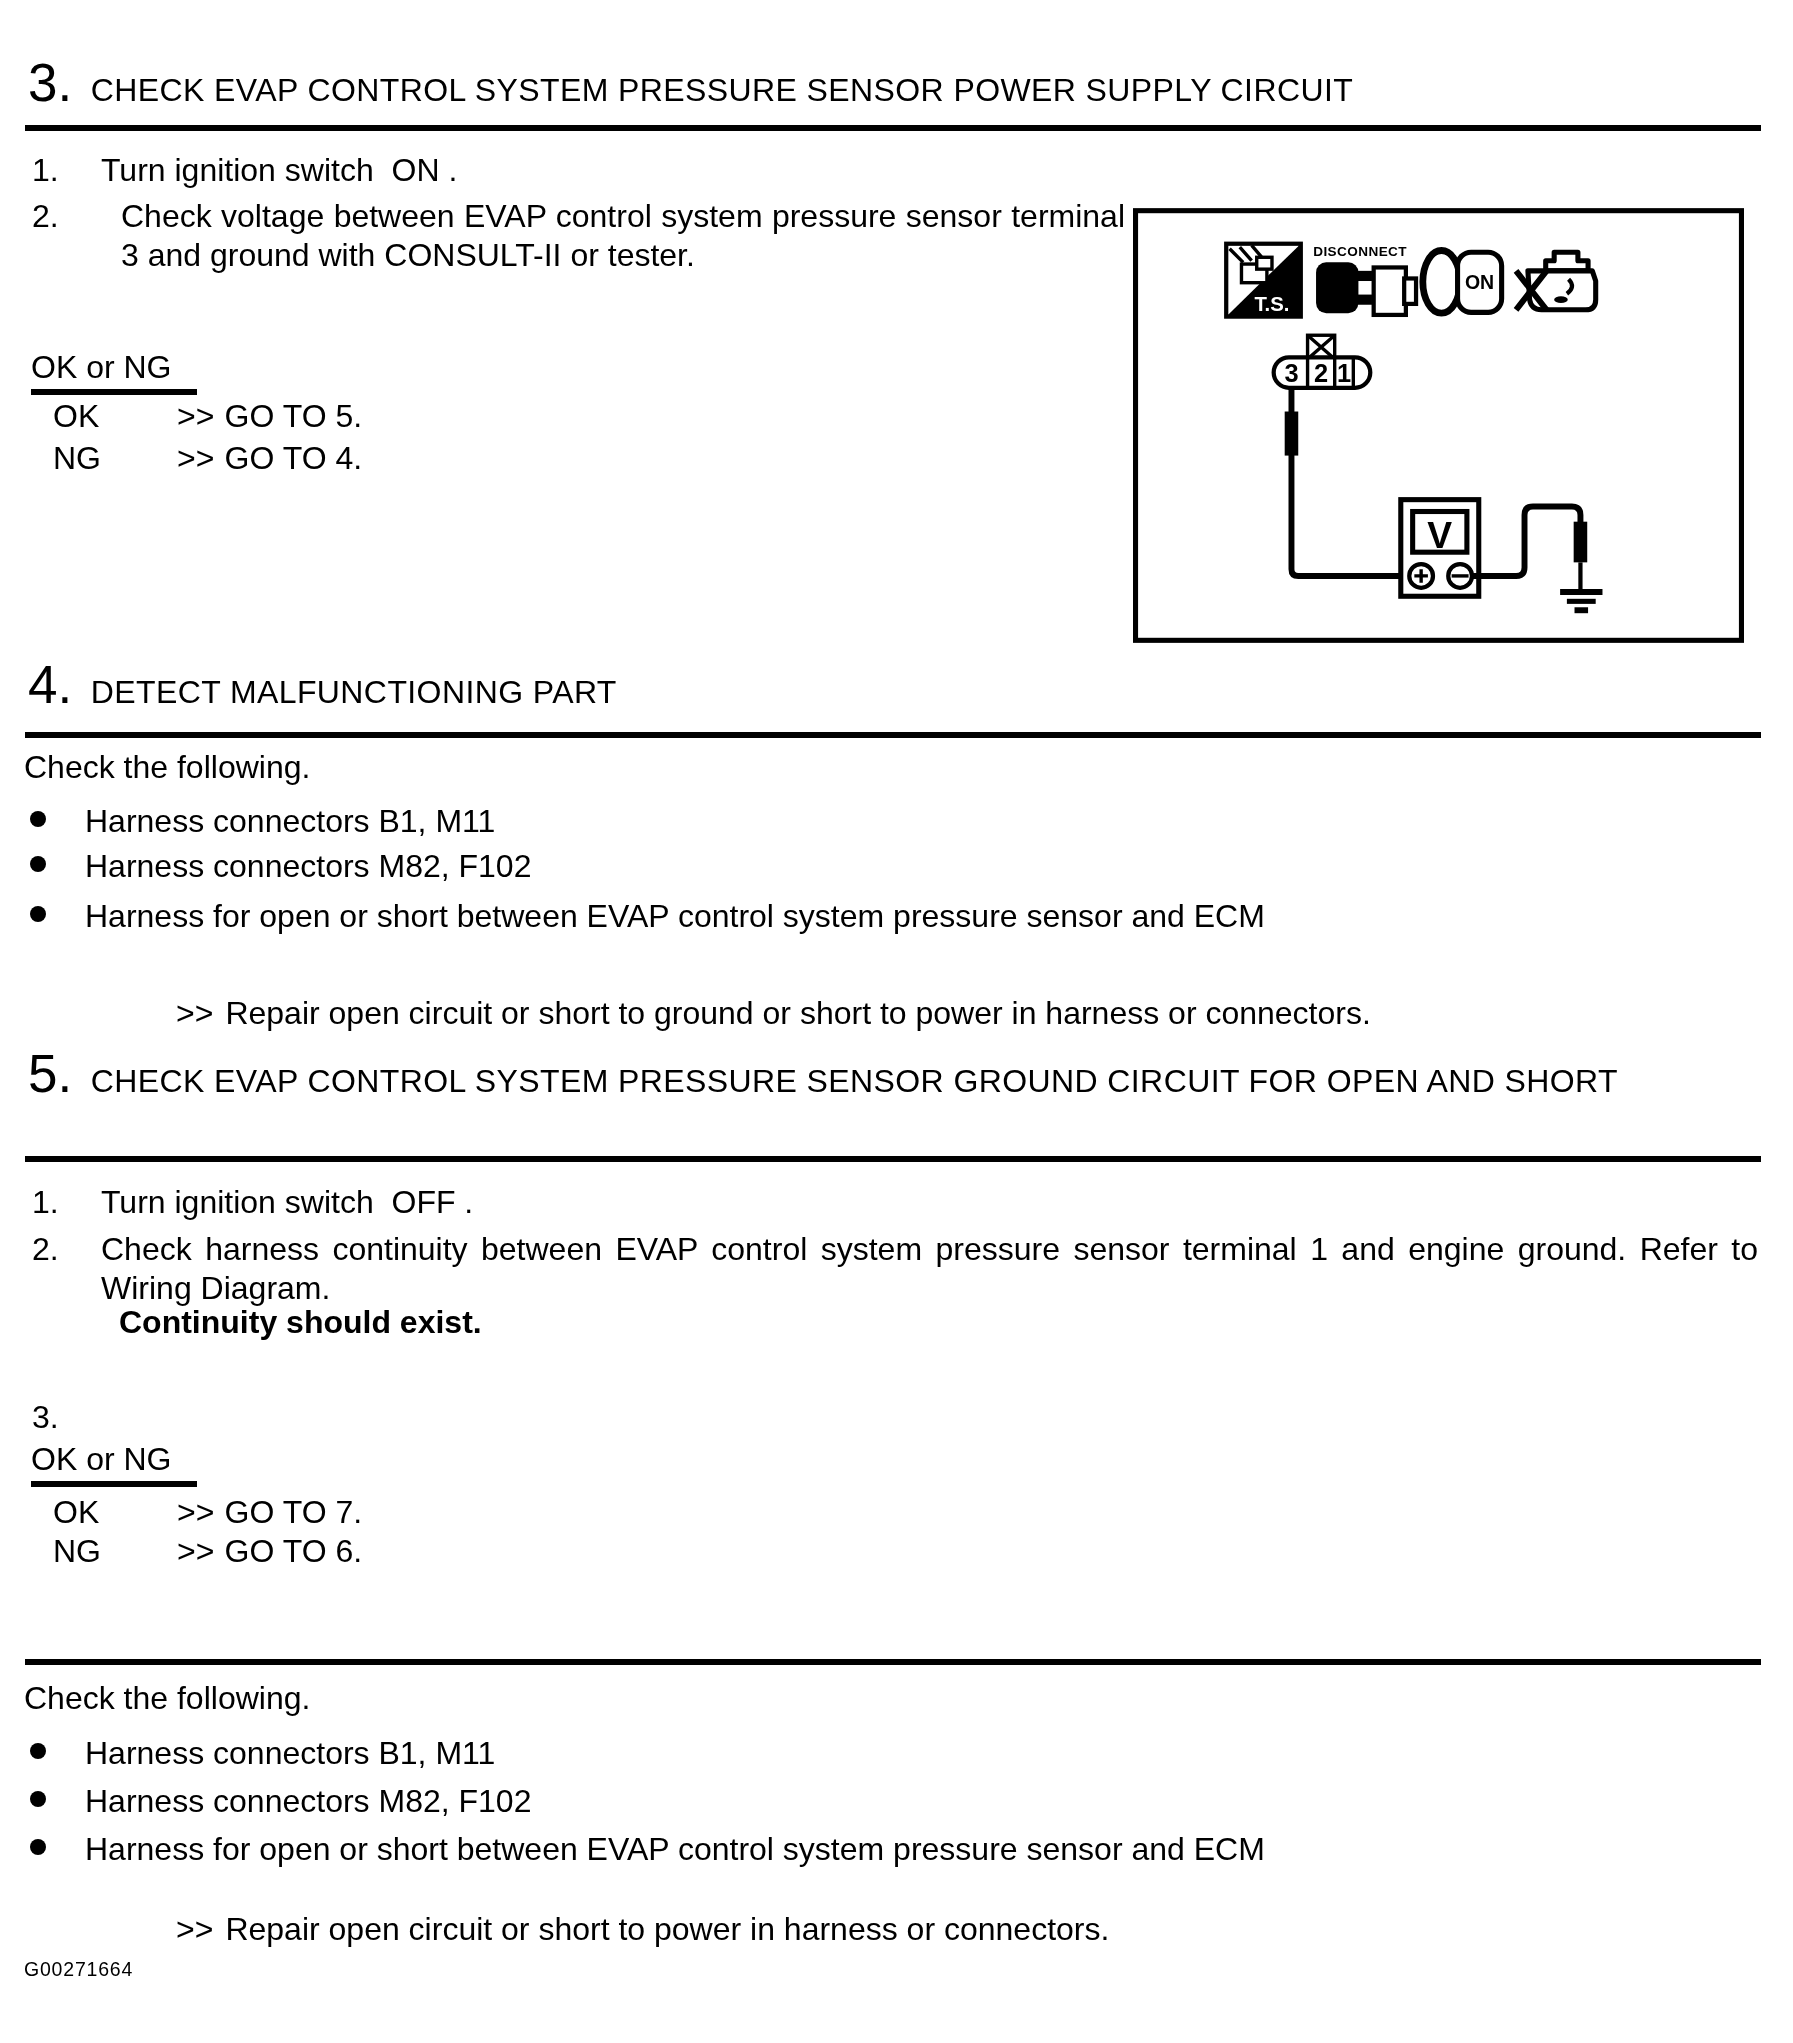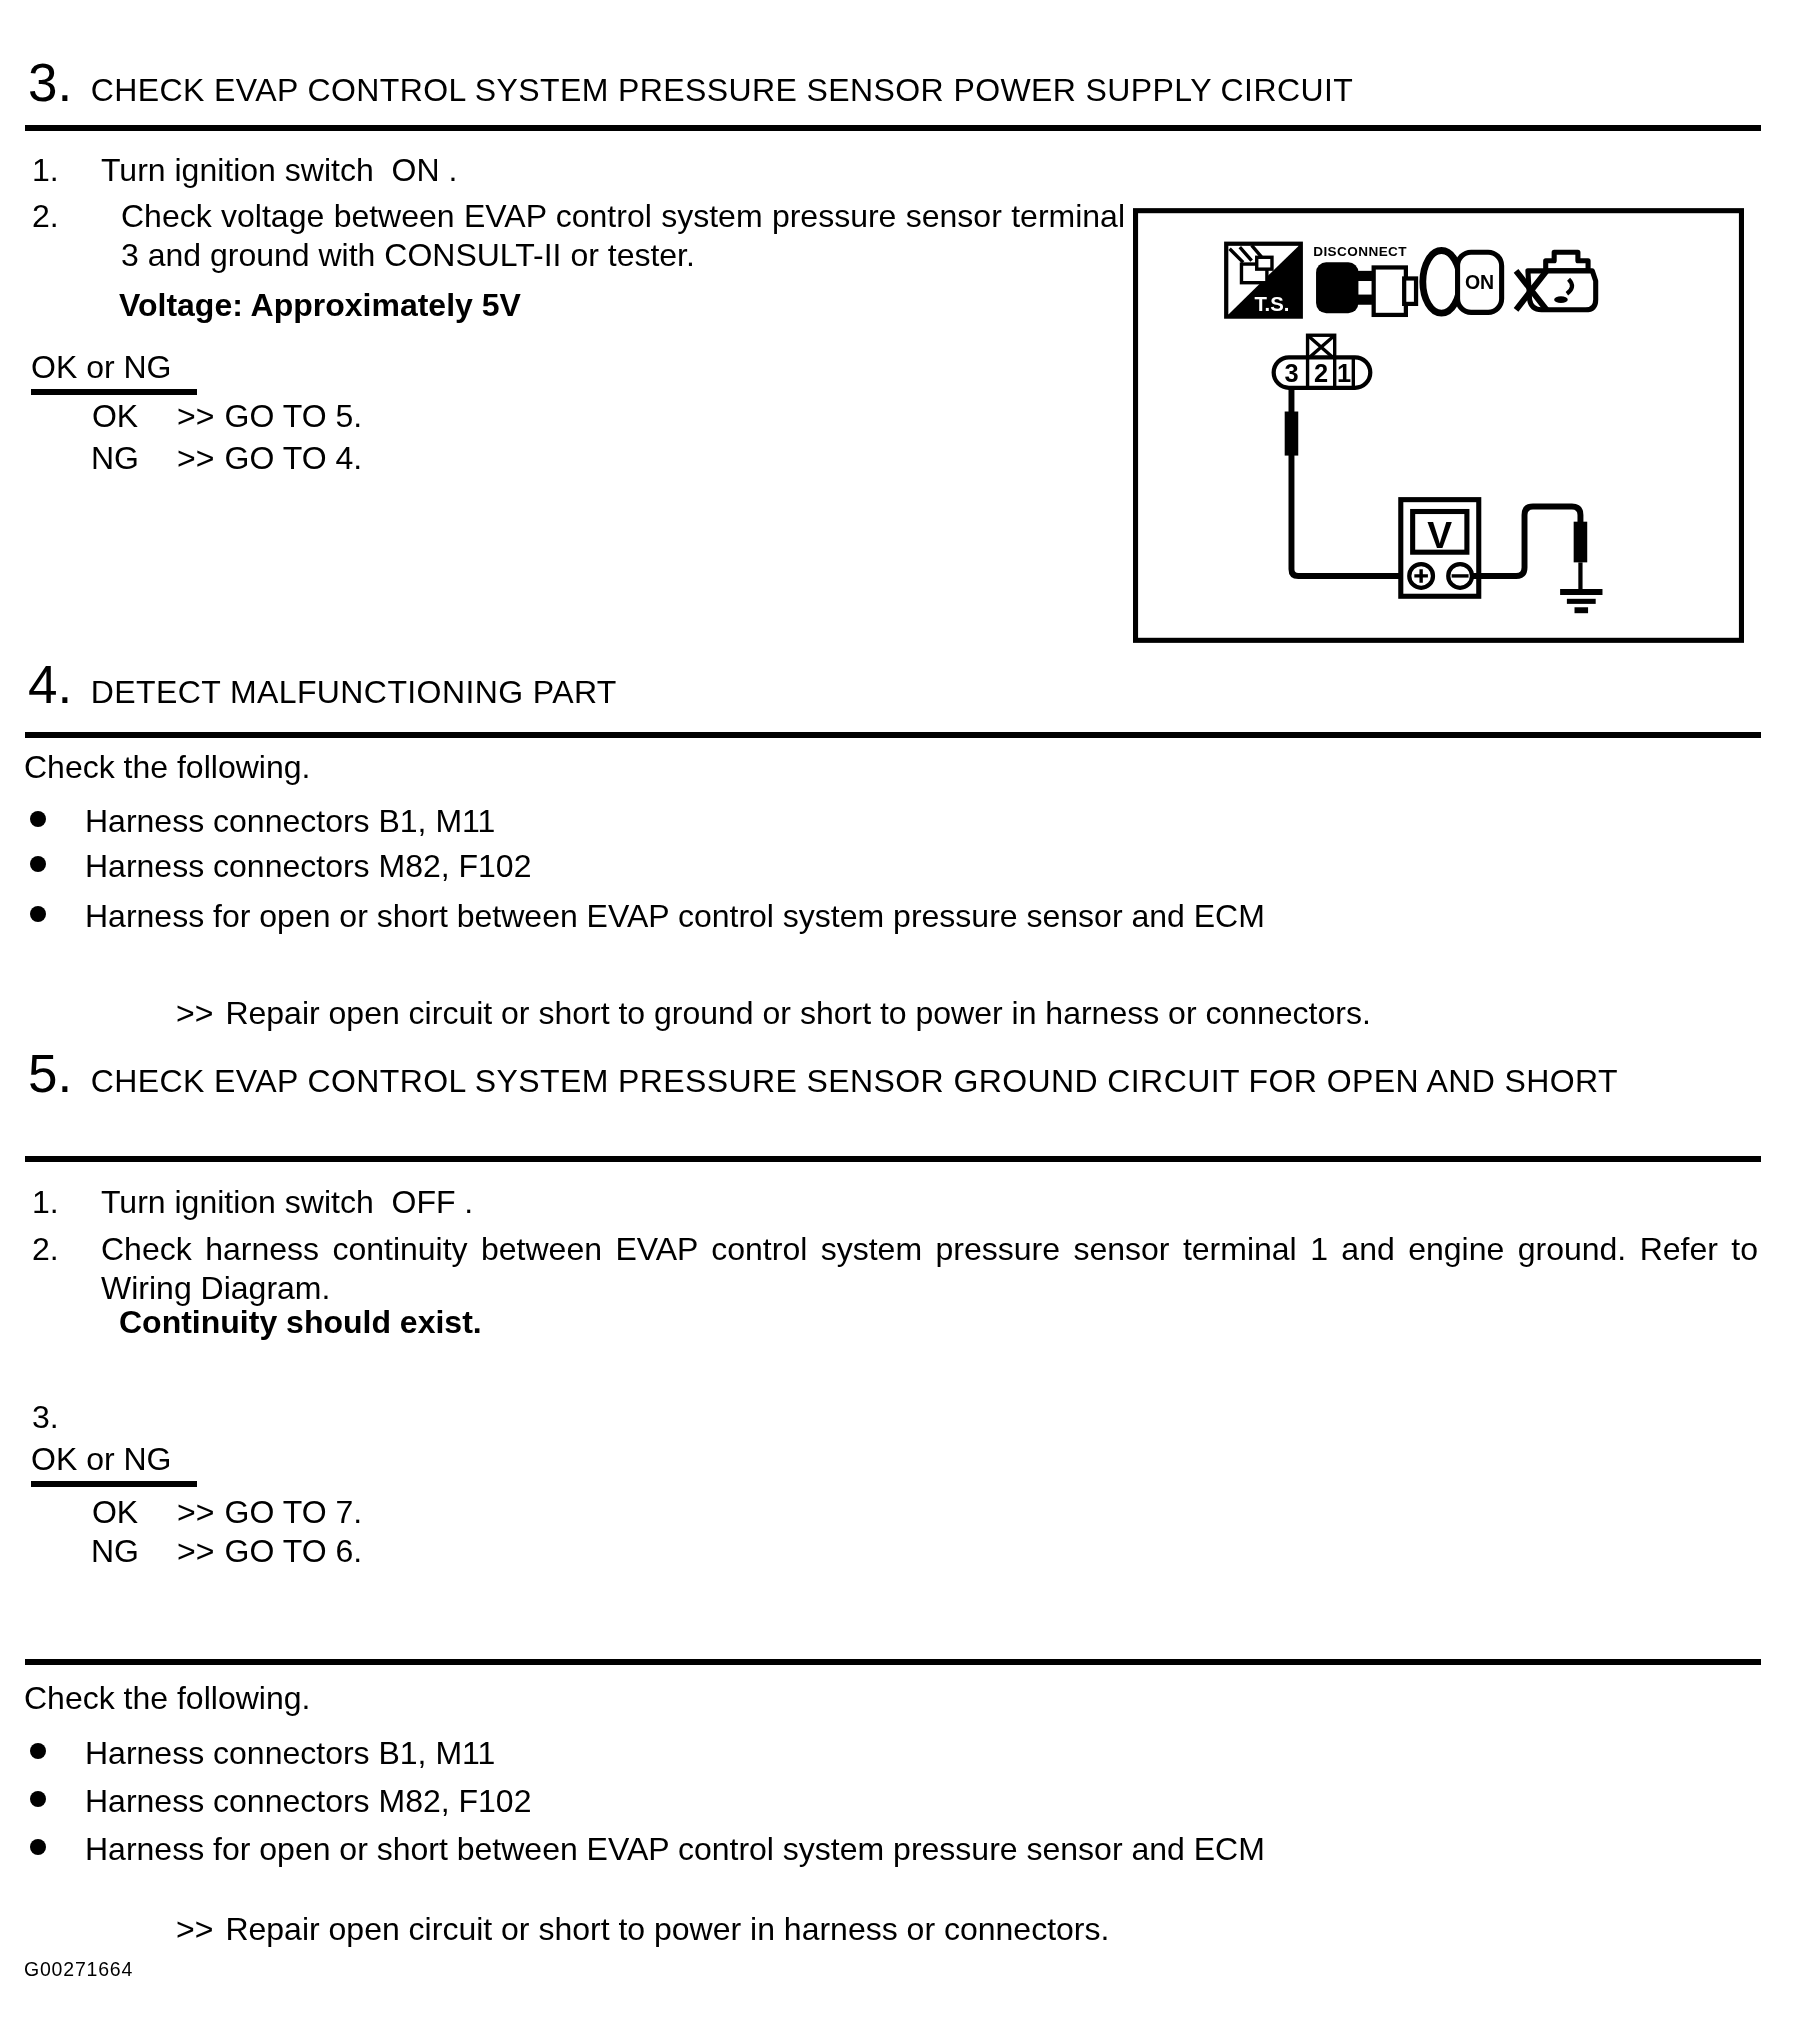--- a/index.html
+++ b/index.html
@@ -20,21 +20,21 @@
   .rule{position:absolute;left:25.4px;width:1736px;height:6px;background:#000;}
   .step{position:absolute;left:32px;display:flex;align-items:flex-start;}
   .step-num{width:69px;flex:none;}
   .step-text{display:block;}
   .pre{white-space:pre-wrap;}
   .just{text-align:justify;}
   .spec{position:absolute;left:119px;font-weight:700;}
   .decision{position:absolute;left:31px;}
   .decision span{display:inline-block;border-bottom:6.8px solid #000;padding:0 25.4px 1.7px 0;}
   .result{position:absolute;left:53px;display:flex;}
-  .rlabel{width:124px;flex:none;text-align:center;}
+  .rlabel{width:124px;flex:none;}
   .raction{margin-left:10.2px;}
   .actionline{position:absolute;left:176px;display:flex;}
   .actionline .raction{margin-left:12px;}
   .intro{position:absolute;left:24px;}
   .bullet{position:absolute;left:30px;display:flex;align-items:flex-start;}
   .dot{width:16px;height:16px;border-radius:50%;background:#000;margin-top:9.3px;flex:none;}
   .btext{margin-left:39px;}
   .figure-box{position:absolute;left:1133px;top:208px;width:611px;height:435px;}
   .footer{position:absolute;left:24px;top:1958px;font-size:19.5px;line-height:22px;letter-spacing:0.8px;}
   svg text{font-family:"Liberation Sans", sans-serif;}
@@ -51,21 +51,20 @@
 
   <div class="step" style="top:151px;">
     <span class="step-num">1.</span>
     <span class="step-text pre">Turn ignition switch  ON .</span>
   </div>
   <div class="step" style="top:197px;">
     <span class="step-num">2.</span>
     <span class="step-text just" style="width:1004px;margin-left:20px;">Check voltage between EVAP control system pressure sensor terminal 3 and ground with CONSULT-II or tester.</span>
   </div>
 
-  <div class="spec" style="top:286px;">Voltage: Approximately 5V</div>
 
   <div class="decision" style="top:348px;">
     <span>OK or NG</span>
   </div>
   <div class="result" style="top:397px;">
     <span class="rlabel">OK</span>
       <span class="rarrow">&gt;&gt;</span>
       <span class="raction">GO TO 5.</span>
   </div>
   <div class="result" style="top:439px;">

